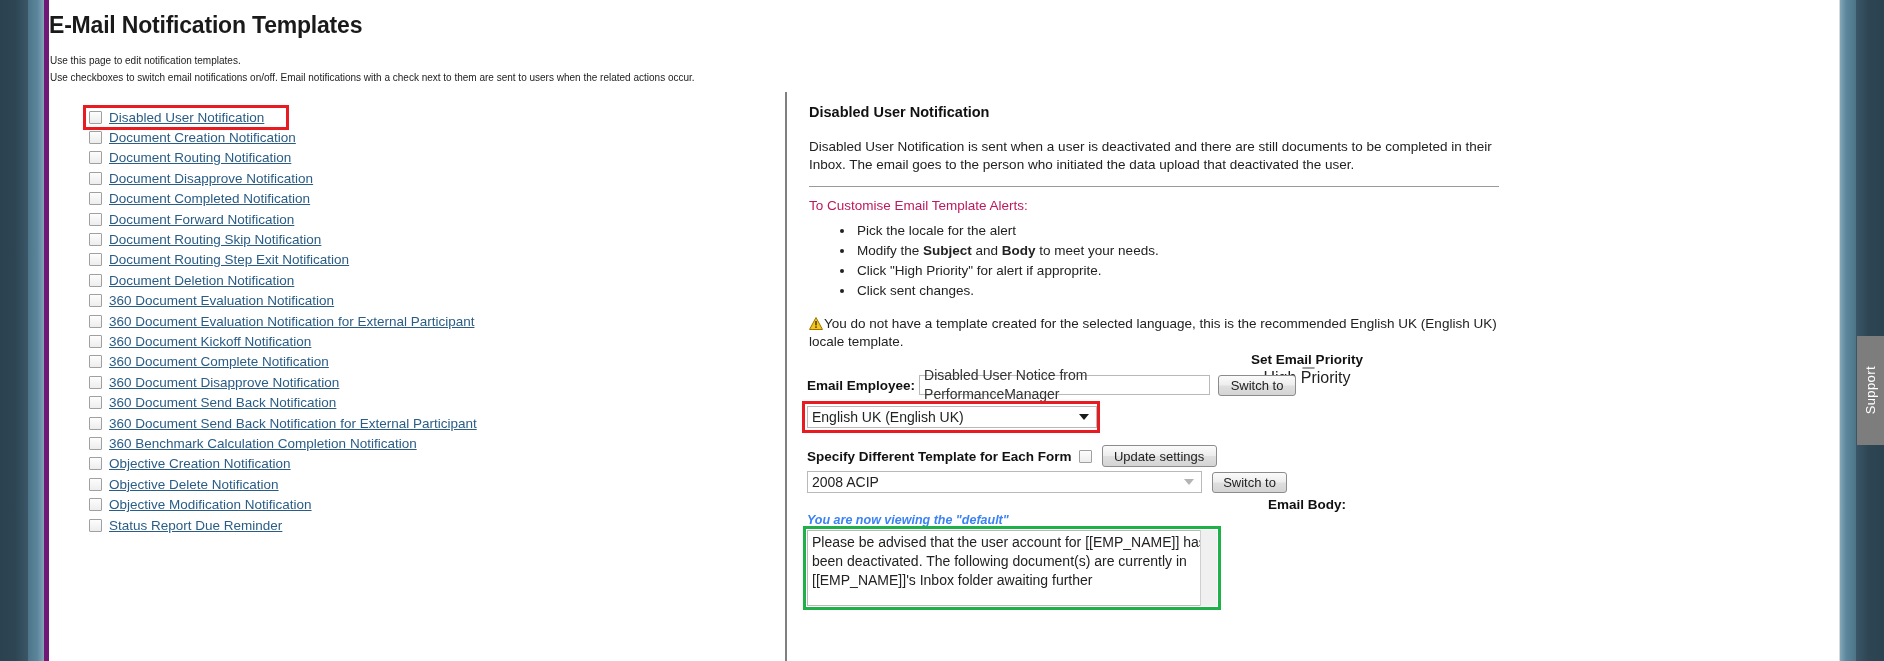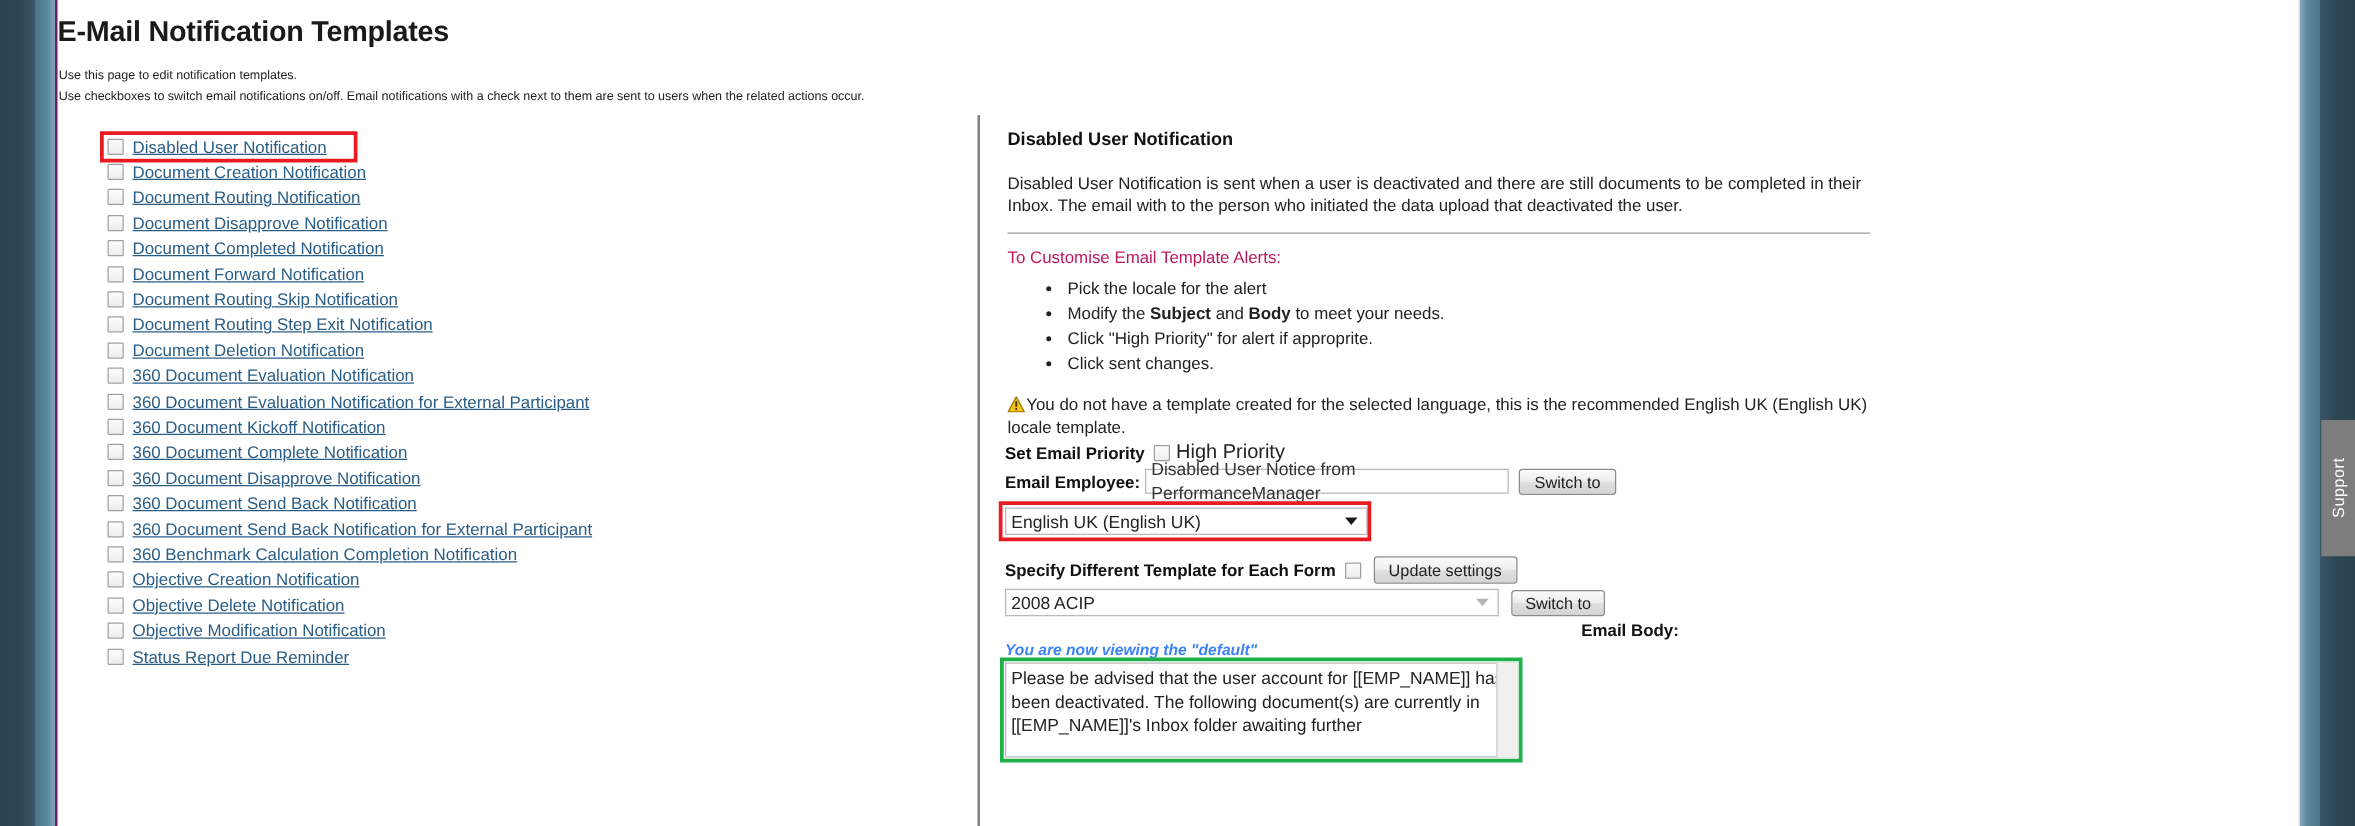--- a/index.html
+++ b/index.html
@@ -61,21 +61,21 @@
     white-space: nowrap;
   }
 
   
   .page {
     position: absolute;
     left: 44px; top: 0;
     width: 1796px;
     height: 661px;
     background: #ffffff;
-    border-left: 2px solid #701a75;
+    border-left: 5px solid #701a75;
     border-right: 1px solid #d9d9d9;
     box-sizing: border-box;
     overflow: hidden;
   }
 
   h1.page-title {
     margin: 0;
     position: absolute;
     left: 0px;
     top: 12px;
@@ -421,39 +421,39 @@
         </div>
         <div class="list-row">
           <span class="cb"></span>
           <span class="list-link">Status Report Due Reminder</span>
         </div>
       </div>
     <div class="hl-red-list"></div>
 
     <div class="detail">
       <h2>Disabled User Notification</h2>
-      <p class="desc">Disabled User Notification is sent when a user is deactivated and there are still documents to be completed in their Inbox. The email with to the person who initiated the data upload that deactivated the user.</p>
+      <p class="desc">Disabled User Notification is sent when a user is deactivated and there are still documents to be completed in their Inbox. The email goes to the person who initiated the data upload that deactivated the user.</p>
       <div class="hr"></div>
       <p class="customise">To Customise Email Template Alerts:</p>
       <ul class="steps">
         <li>Pick the locale for the alert</li>
         <li><span>Modify the </span><b>Subject</b><span> and </span><b>Body</b><span> to meet your needs.</span></li>
         <li>Click "High Priority" for alert if approprite.</li>
         <li>Click sent changes.</li>
       </ul>
       <div class="warn"><span class="warn-ico"><svg width="14" height="13" viewBox="0 0 14 13">
               <polygon points="7,0.5 13.5,12.5 0.5,12.5" fill="#f5c518" stroke="#9a7600" stroke-width="1"></polygon>
               <rect x="6.3" y="4" width="1.4" height="4.4" fill="#3a2d00"></rect>
               <rect x="6.3" y="9.4" width="1.4" height="1.5" fill="#3a2d00"></rect>
             </svg></span><span>You do not have a template created for the selected language, this is the recommended English UK (English UK) locale template.</span></div>
     </div>
 
     <div class="form">
 
-      <div class="row" style="height:20px;">
+      <div class="row" style="height:20px;flex-direction:column;">
         <span class="lbl-bold">Set Email Priority</span>
         <span class="cb-inline"></span>
         <span class="lbl-plain">High Priority</span>
       </div>
 
       <div class="row" style="height:24px; margin-top:1px;">
         <span class="lbl-bold">Email Employee:</span>
         <span class="txt-input" style="width:291px; margin-left:4px;">Disabled User Notice from PerformanceManager</span>
         <span class="btn" style="margin-left:8px; width:78px;">Switch to</span>
       </div>

